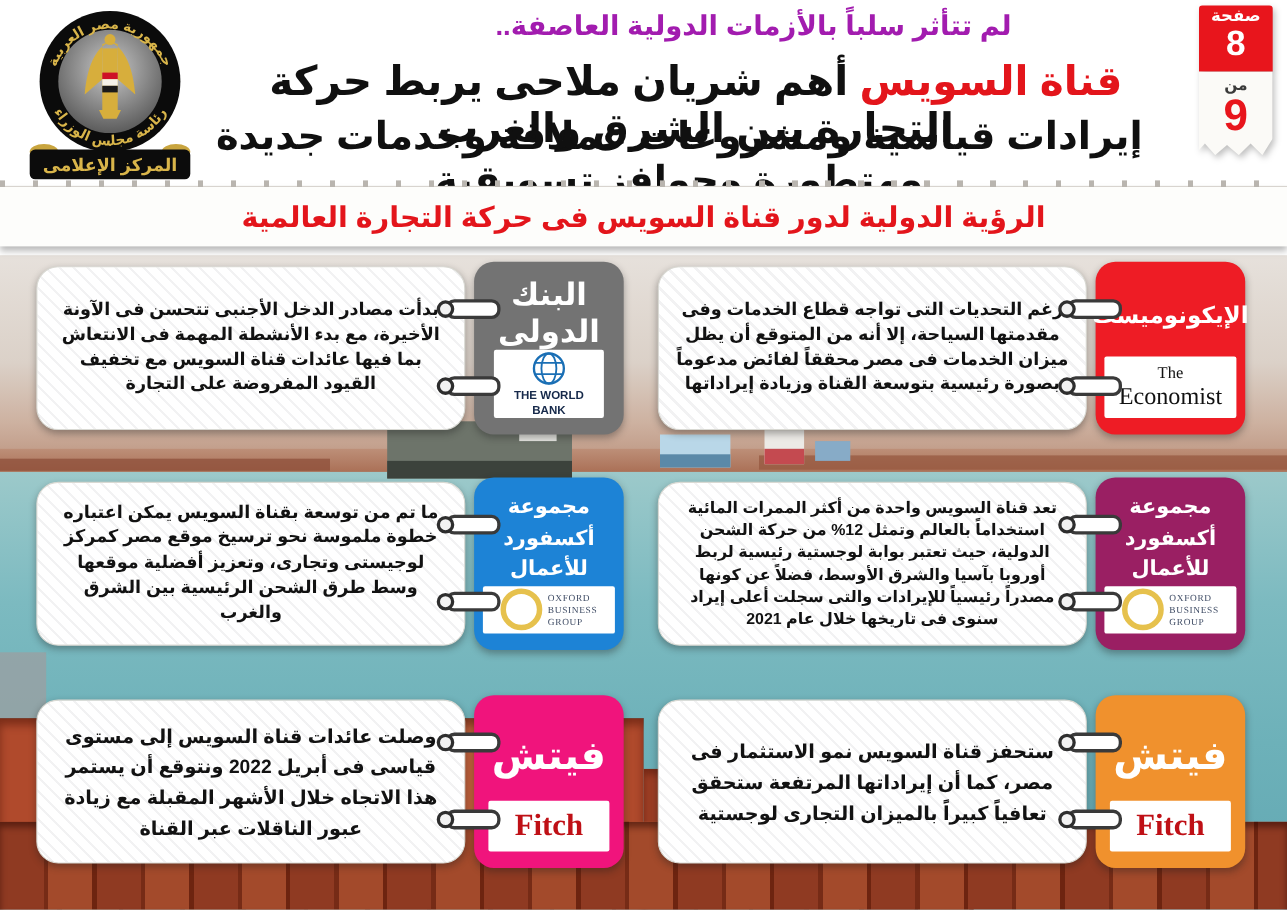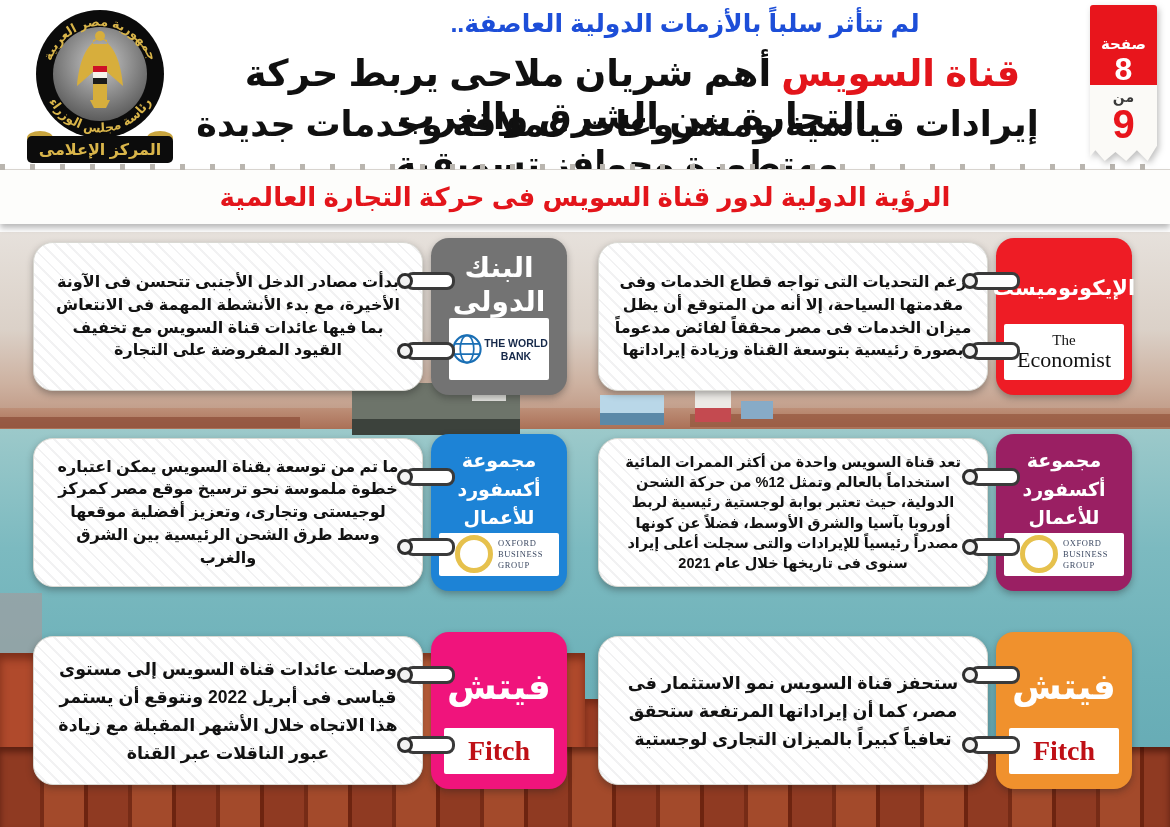--- a/index.html
+++ b/index.html
@@ -32,38 +32,38 @@
        box-shadow:inset 0 6px 8px rgba(60,10,0,.45);}
   .containers-mid{position:absolute;left:585px;top:474px;width:300px;height:128px;
        background:repeating-linear-gradient(90deg,#9c3e24 0 46px,#7f2d16 46px 50px,#ad4f2d 50px 96px,#75260f 96px 100px);
        box-shadow:inset 0 5px 7px rgba(60,10,0,.4);}
   .containers-bottom{position:absolute;left:0;top:522px;width:100%;height:80px;
        background:repeating-linear-gradient(90deg,#8f3a22 0 40px,#762b16 40px 44px,#a34a2b 44px 84px,#6d2410 84px 88px);
        box-shadow:inset 0 5px 6px rgba(40,5,0,.5);}
   
   .header{position:absolute;left:0;top:0;width:1170px;height:232px;background:#fff;}
   .kicker{position:absolute;top:9px;left:300px;right:100px;text-align:center;
-       color:#1d4ed8;font-size:25px;font-weight:bold;direction:rtl;}
+       color:#a21caf;font-size:25px;font-weight:bold;direction:rtl;}
   .title-line1{position:absolute;top:52px;left:180px;right:85px;text-align:center;direction:rtl;
        font-size:37px;font-weight:800;color:#101010;letter-spacing:-.5px;}
   .title-line1 .hl{color:#e3151b;}
   .title-line2{position:absolute;top:104px;left:150px;right:85px;text-align:center;direction:rtl;
        font-size:35px;font-weight:800;color:#101010;}
   .section-band{position:absolute;left:0;top:170px;width:100%;height:54px;background:#fdfdfb;
        box-shadow:0 -1px 0 #d8d4cf,0 4px 6px rgba(0,0,0,.28);}
   .perforation{position:absolute;left:0;top:-6px;width:100%;height:6px;
        background:repeating-linear-gradient(90deg,#b9b5af 0 5px,transparent 5px 30px);}
   .section-title{width:100%;height:54px;line-height:54px;text-align:center;direction:rtl;
        color:#e3151b;font-size:26px;font-weight:800;}
   
   .emblem{position:absolute;left:24px;top:6px;width:152px;height:162px;}
   
   .page-badge{position:absolute;right:13px;top:5px;width:67px;filter:drop-shadow(2px 3px 3px rgba(0,0,0,.25));}
-  .badge-red{background:#e8151c;height:80px;display:flex;flex-direction:column;align-items:center;
-       justify-content:flex-end;border-radius:3px 3px 0 0;}
+  .badge-red{background:#e8151c;height:60px;display:flex;flex-direction:column;align-items:center;
+       justify-content:flex-start;border-radius:3px 3px 0 0;}
   .badge-page-label{color:#fff;font-size:15px;font-weight:bold;}
   .badge-page-number{color:#fff;font-size:32px;font-weight:800;line-height:1;}
   .badge-white{background:#fbfaf7;height:72px;display:flex;flex-direction:column;align-items:center;
        justify-content:flex-start;padding-top:4px;
        clip-path:polygon(0 0,100% 0,100% 80%,86% 100%,70% 86%,54% 100%,38% 88%,22% 100%,8% 86%,0 94%);}
   .badge-of-label{color:#3a3a3a;font-size:14px;font-weight:bold;}
   .badge-total{color:#e8151c;font-size:40px;font-weight:800;line-height:.95;}
   
   .pair{position:absolute;width:534px;height:157px;}
   .panel{position:absolute;left:0;top:4px;width:390px;height:149px;background:#fff;border-radius:20px;
@@ -76,21 +76,21 @@
   .tab{position:absolute;left:398px;top:0;width:136px;height:157px;border-radius:18px;
        box-shadow:0 3px 7px rgba(30,30,30,.35);display:flex;flex-direction:column;align-items:center;
        justify-content:space-between;padding:13px 8px 15px;box-sizing:border-box;}
   .tab-label-wrap{flex:1;display:flex;align-items:center;}
   .tab-label{color:#fff;font-weight:800;text-align:center;direction:rtl;}
   .tab-label.t-wb{font-size:28px;line-height:1.2;}
   .tab-label.t-econ{font-size:21px;}
   .tab-label.t-obg{font-size:19px;line-height:1.5;}
   .tab-label.t-fitch{font-size:36px;}
   .logo-box{background:#fff;border-radius:2px;display:flex;align-items:center;justify-content:center;}
-  .logo-wb{width:100px;height:84px;flex-direction:row;}
+  .logo-wb{width:100px;height:84px;flex-direction:column;}
   .wb-lines{font-size:10.5px;font-weight:bold;color:#16294a;text-align:center;line-height:1.25;margin-top:2px;}
   .logo-econ{width:120px;height:56px;flex-direction:column;font-family:"Liberation Serif","DejaVu Serif",serif;color:#111;}
   .econ-the{font-size:15px;line-height:1.1;}
   .econ-name{font-size:22px;line-height:1.1;}
   .logo-obg{width:120px;height:58px;gap:5px;}
   .obg-ring{width:28px;height:28px;border:5px solid #e6c14d;border-radius:50%;flex:0 0 auto;}
   .obg-text{font-family:"Liberation Serif","DejaVu Serif",serif;font-size:8.5px;letter-spacing:.6px;
        color:#3d4a63;line-height:1.3;}
   .logo-fitch{width:110px;height:46px;font-family:"Liberation Serif","DejaVu Serif",serif;
        font-size:28px;font-weight:600;color:#bf1016;}

